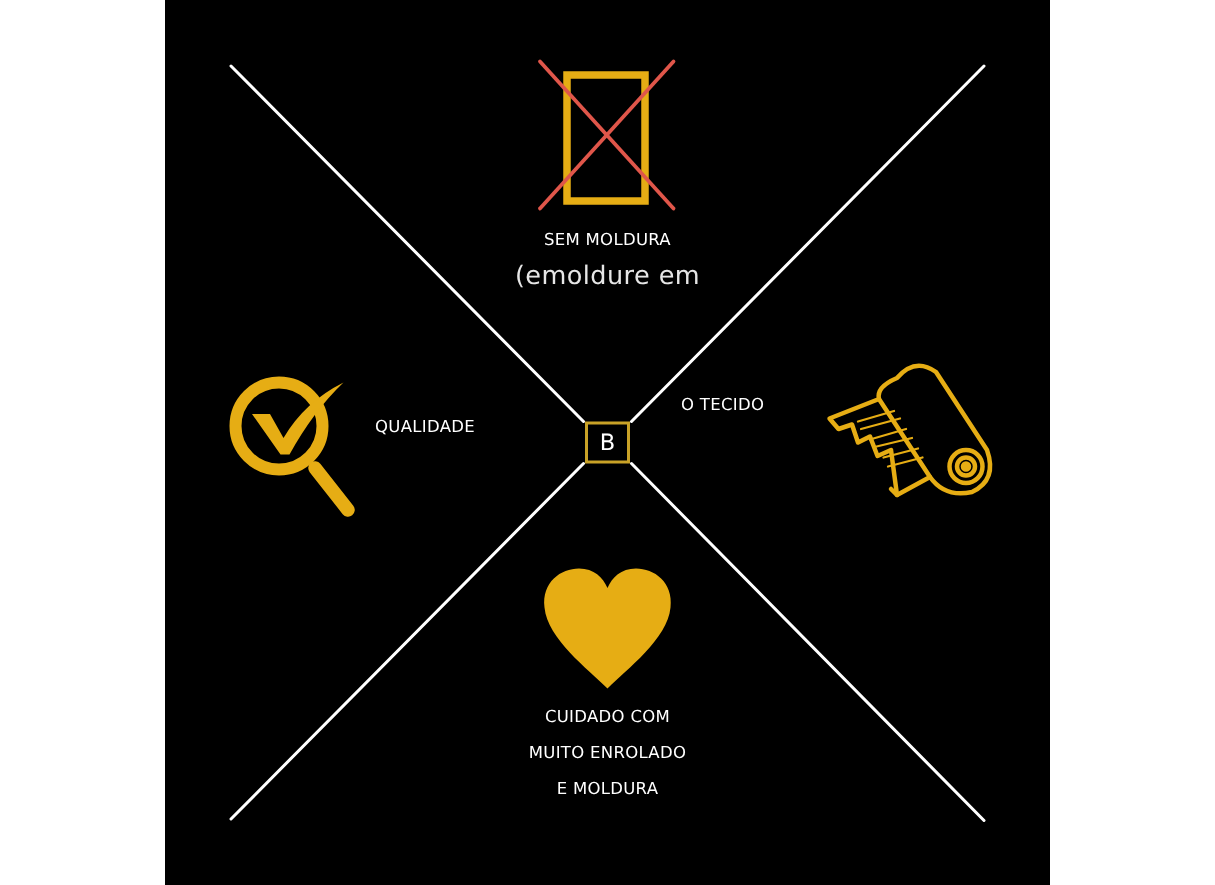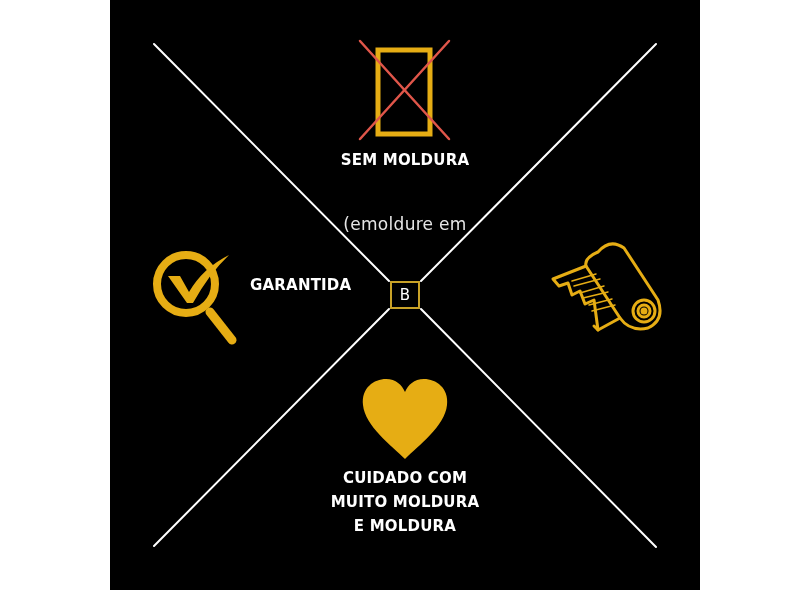--- a/index.html
+++ b/index.html
@@ -20,22 +20,22 @@
       position: absolute;
       left: 0; top: 0;
       width: 810px; height: 590px;
     }
     .txt {
       position: absolute;
       color: #ffffff;
       white-space: nowrap;
       line-height: 24px;
     }
-    .bold { font-weight: bold; font-size: 15px; letter-spacing: 0.2px; }
-    .light { font-weight: normal; font-size: 17px; color: #e6e6e6; letter-spacing: 0.3px; margin-top: 40px; }
+    .bold { font-weight: normal; font-size: 11px; letter-spacing: 0.2px; }
+    .light { font-weight: normal; font-size: 17px; color: #e6e6e6; letter-spacing: 0.3px; }
     .center { text-align: center; transform: translateX(-50%); }
     .line { display: block; }
     .badge {
       position: absolute;
       left: 390px; top: 281px;
       width: 30px; height: 28px;
       box-sizing: border-box;
       border: 2px solid #c9a227;
       background: #000;
       color: #ffffff;
@@ -100,23 +100,24 @@
 <div class="badge">
   <span>B</span>
 </div>
 
 <div class="txt center" style="left:405px; top:148px;">
   <span class="line bold">SEM MOLDURA</span>
   <span class="line light">(emoldure em</span>
 </div>
 
 <div class="txt" style="left:250px; top:273px;">
-  <span class="line bold">GARANTIDA</span>
+  <span class="line bold">QUALIDADE</span>
 </div>
 
 <div class="txt" style="left:454px; top:258px;">
+  <span class="line bold">O TECIDO</span>
 </div>
 
 <div class="txt center" style="left:405px; top:466px; text-align:center;">
   <span class="line bold">CUIDADO COM</span>
-  <span class="line bold">MUITO MOLDURA</span>
+  <span class="line bold">MUITO ENROLADO</span>
   <span class="line bold">E MOLDURA</span>
 </div>
 
 </body></html>

